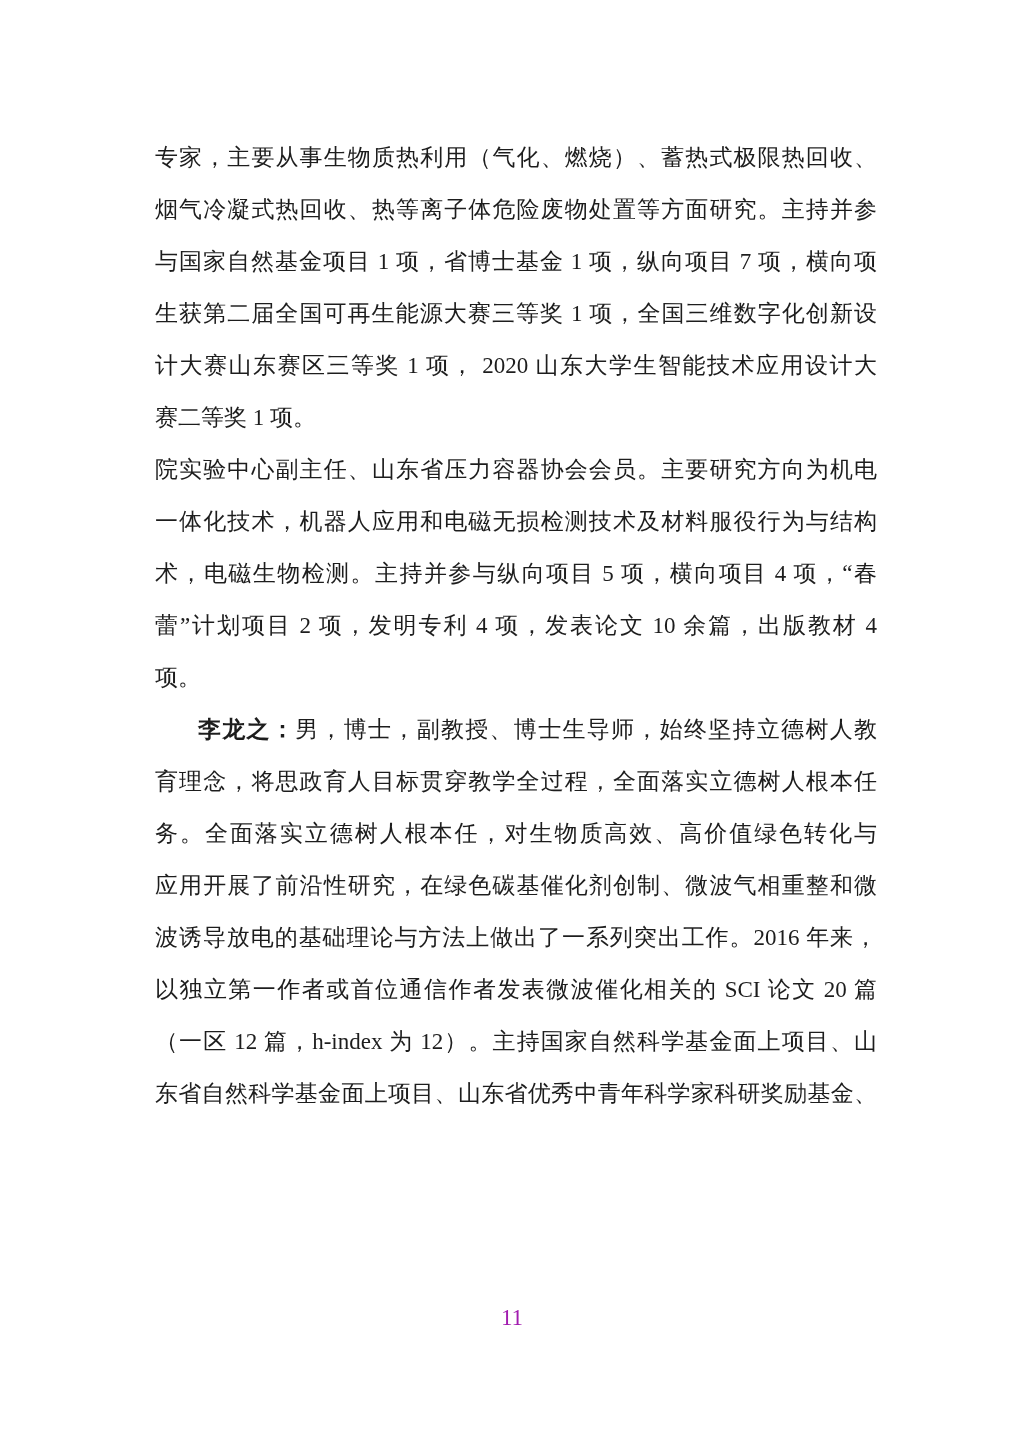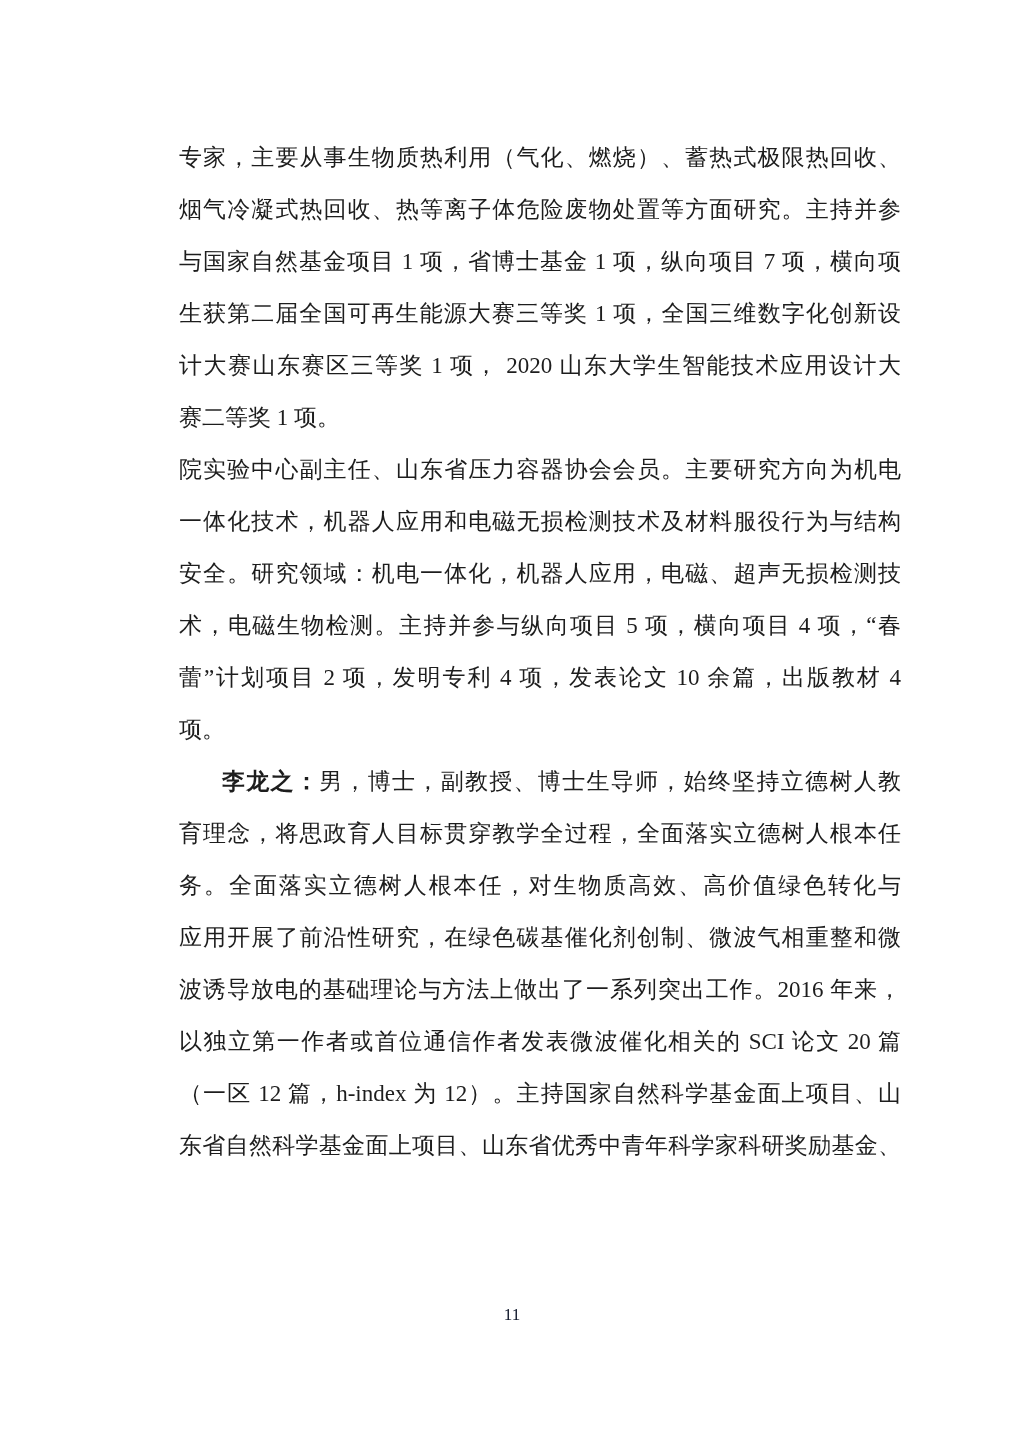--- a/index.html
+++ b/index.html
@@ -13,21 +13,20 @@
     width: 1024px; height: 1448px;
     background: #ffffff;
     overflow: hidden;
   }
   .content {
     position: absolute;
     left: 155px; top: 132px;
     width: 722px;
     color: #1d1d1d;
     font-size: 23px;
-    margin-left: 24px;
   }
   .line {
     height: 52px;
     line-height: 52px;
     text-align: justify;
     text-align-last: justify;
     text-justify: inter-character;
     overflow: hidden;
     white-space: normal;
   }
@@ -38,39 +37,38 @@
     padding-left: 43px;
   }
   .person-name {
     font-weight: bold;
   }
   .page-number {
     position: absolute;
     top: 1305px; left: 0;
     width: 1024px;
     text-align: center;
-    font-size: 17px;
-    color: #0f172a;
+    font-size: 23px;
+    color: #a21caf;
     font-family: "Liberation Serif", "DejaVu Serif", serif;
   }
 </style>
 </head>
 <body>
 
 <div class="page">
   <div class="content" id="doc">
       <div class="line">专家，主要从事生物质热利用（气化、燃烧）、蓄热式极限热回收、</div>
       <div class="line">烟气冷凝式热回收、热等离子体危险废物处置等方面研究。主持并参</div>
       <div class="line">与国家自然基金项目 1 项，省博士基金 1 项，纵向项目 7 项，横向项</div>
       <div class="line">生获第二届全国可再生能源大赛三等奖 1 项，全国三维数字化创新设</div>
       <div class="line">计大赛山东赛区三等奖 1 项， 2020 山东大学生智能技术应用设计大</div>
       <div class="line last">赛二等奖 1 项。</div>
       <div class="line">院实验中心副主任、山东省压力容器协会会员。主要研究方向为机电</div>
       <div class="line">一体化技术，机器人应用和电磁无损检测技术及材料服役行为与结构</div>
-      <div class="line">安全。研究领域：机电一体化，机器人应用，电磁、超声无损检测技</div>
       <div class="line">术，电磁生物检测。主持并参与纵向项目 5 项，横向项目 4 项，“春</div>
       <div class="line">蕾”计划项目 2 项，发明专利 4 项，发表论文 10 余篇，出版教材 4</div>
       <div class="line last">项。</div>
       <div class="line indent"><b class="person-name">李龙之：</b>男，博士，副教授、博士生导师，始终坚持立德树人教</div>
       <div class="line">育理念，将思政育人目标贯穿教学全过程，全面落实立德树人根本任</div>
       <div class="line">务。全面落实立德树人根本任，对生物质高效、高价值绿色转化与</div>
       <div class="line">应用开展了前沿性研究，在绿色碳基催化剂创制、微波气相重整和微</div>
       <div class="line">波诱导放电的基础理论与方法上做出了一系列突出工作。2016 年来，</div>
       <div class="line">以独立第一作者或首位通信作者发表微波催化相关的 SCI 论文 20 篇</div>
       <div class="line">（一区 12 篇，h-index 为 12）。主持国家自然科学基金面上项目、山</div>

